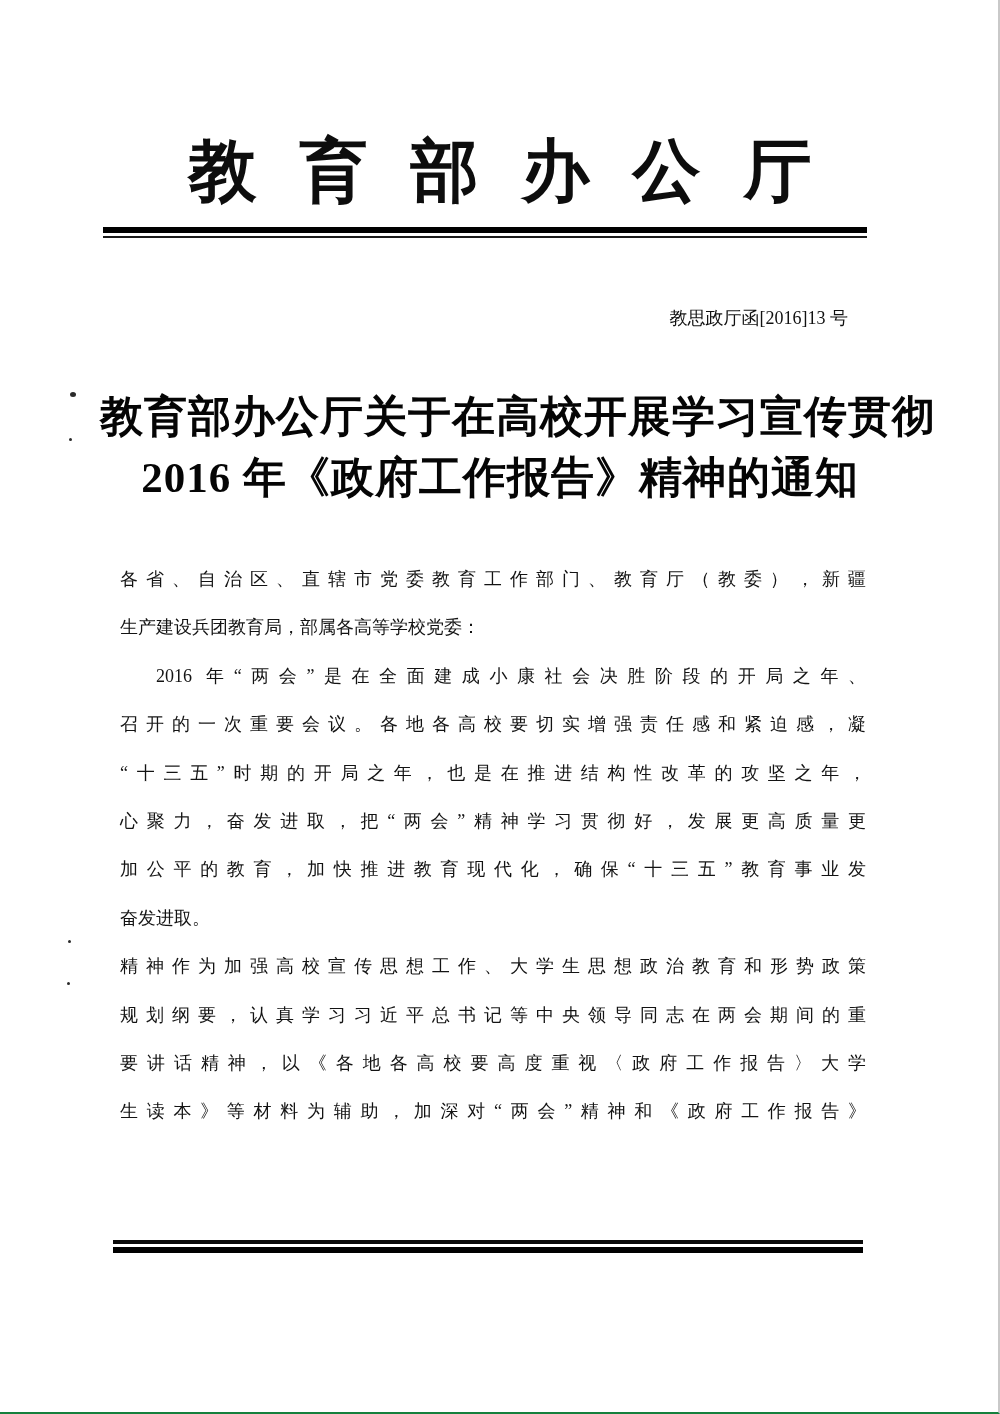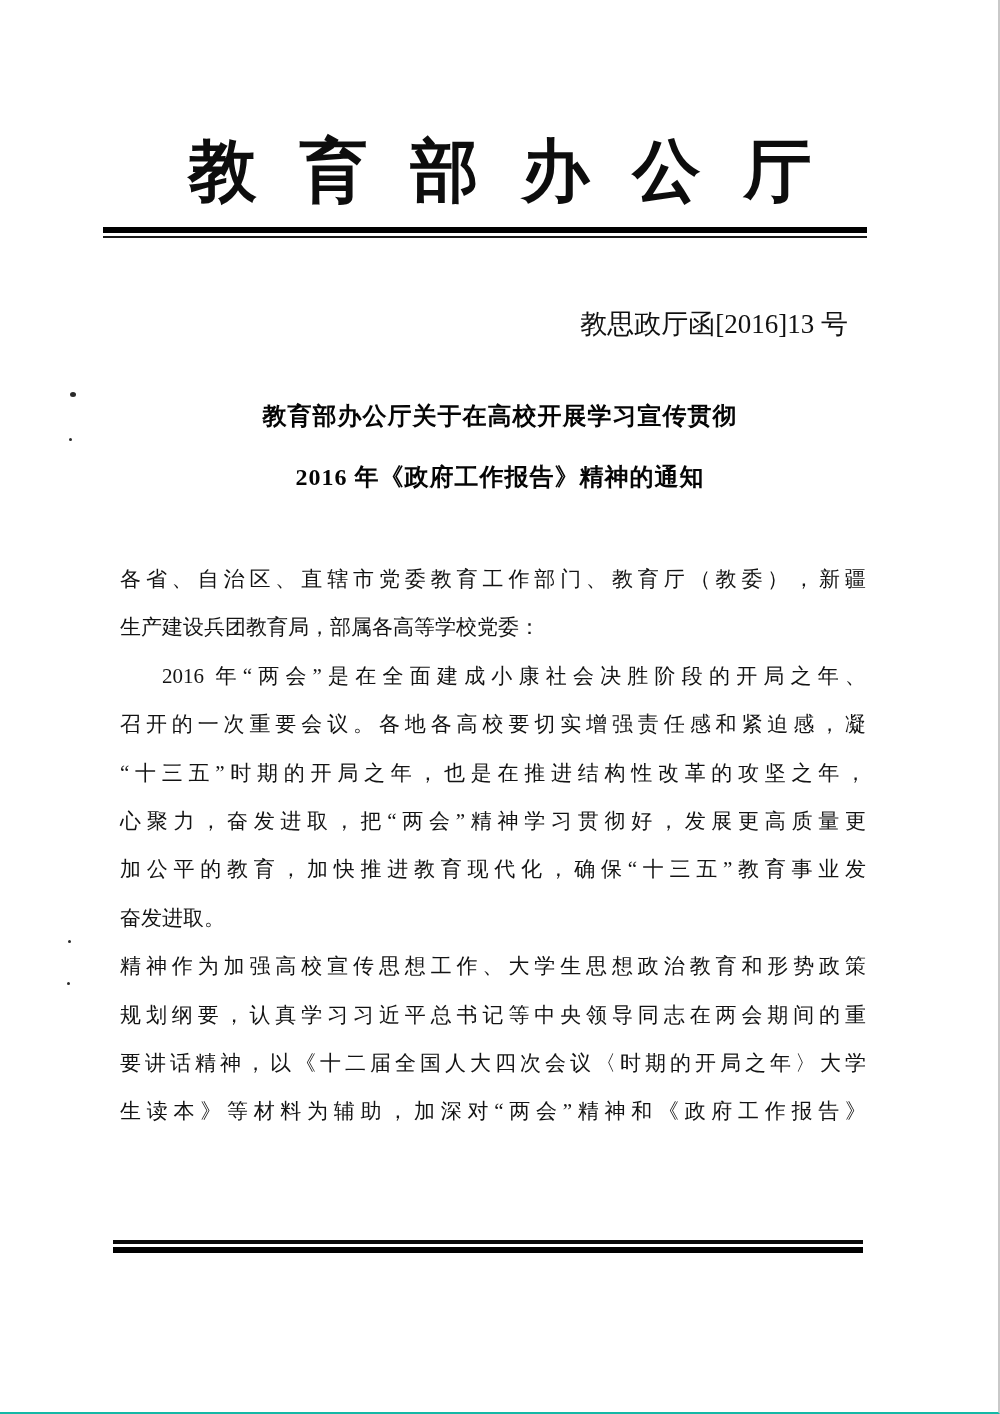--- a/index.html
+++ b/index.html
@@ -8,21 +8,21 @@
     background: #ffffff;
   }
   .page {
     position: relative;
     width: 1000px;
     height: 1414px;
     background: #ffffff;
     overflow: hidden;
     box-sizing: border-box;
     border-right: 2px solid #c9c9c9;
-    border-bottom: 2px solid #14b8a6;
+    border-bottom: 2px solid #15803d;
     font-family: "Liberation Serif", "DejaVu Serif", serif;
     color: #141414;
   }
 
   
   .letterhead {
     position: absolute;
     top: 126px;
     left: 120px;
     width: 760px;
@@ -54,47 +54,47 @@
   }
   .rule-bottom .bar1 { height: 4px; background: #0a0a0a; }
   .rule-bottom .gap  { height: 3px; }
   .rule-bottom .bar2 { height: 6px; background: #000; }
 
   
   .doc-number {
     position: absolute;
     top: 306px;
     right: 150px;
-    font-size: 27px;
+    font-size: 18px;
     white-space: nowrap;
     color: #111;
   }
 
   
   .doc-title {
     position: absolute;
     top: 386px;
     left: 100px;
     width: 800px;
     text-align: center;
     font-weight: 700;
-    font-size: 24px;
+    font-size: 43px;
     line-height: 61px;
     letter-spacing: 1px;
     color: #050505;
   }
   .doc-title .t-line { white-space: nowrap; }
 
   
   .body-text {
     position: absolute;
     top: 555px;
     left: 120px;
     width: 746px;
-    font-size: 21px;
+    font-size: 18px;
     color: #131313;
   }
   .line {
     height: 48.4px;
     line-height: 48.4px;
     white-space: nowrap;
   }
   .line.fill {
     text-align: justify;
     text-align-last: justify;
@@ -140,21 +140,21 @@
 
     <div class="line fill indent">2016 年“两会”是在全面建成小康社会决胜阶段的开局之年、</div>
     <div class="line fill">召开的一次重要会议。各地各高校要切实增强责任感和紧迫感，凝</div>
     <div class="line fill">“十三五”时期的开局之年，也是在推进结构性改革的攻坚之年，</div>
     <div class="line fill">心聚力，奋发进取，把“两会”精神学习贯彻好，发展更高质量更</div>
     <div class="line fill">加公平的教育，加快推进教育现代化，确保“十三五”教育事业发</div>
     <div class="line">奋发进取。</div>
 
     <div class="line fill">精神作为加强高校宣传思想工作、大学生思想政治教育和形势政策</div>
     <div class="line fill">规划纲要，认真学习习近平总书记等中央领导同志在两会期间的重</div>
-    <div class="line fill">要讲话精神，以《十二届全国人大四次会议〈时期的开局之年〉大学</div>
+    <div class="line fill">要讲话精神，以《各地各高校要高度重视〈政府工作报告〉大学</div>
     <div class="line fill">生读本》等材料为辅助，加深对“两会”精神和《政府工作报告》</div>
   </div>
 
   <div class="rule-bottom">
     <div class="bar1"></div>
     <div class="gap"></div>
     <div class="bar2"></div>
   </div>
 
   <div class="speck s1"></div>

